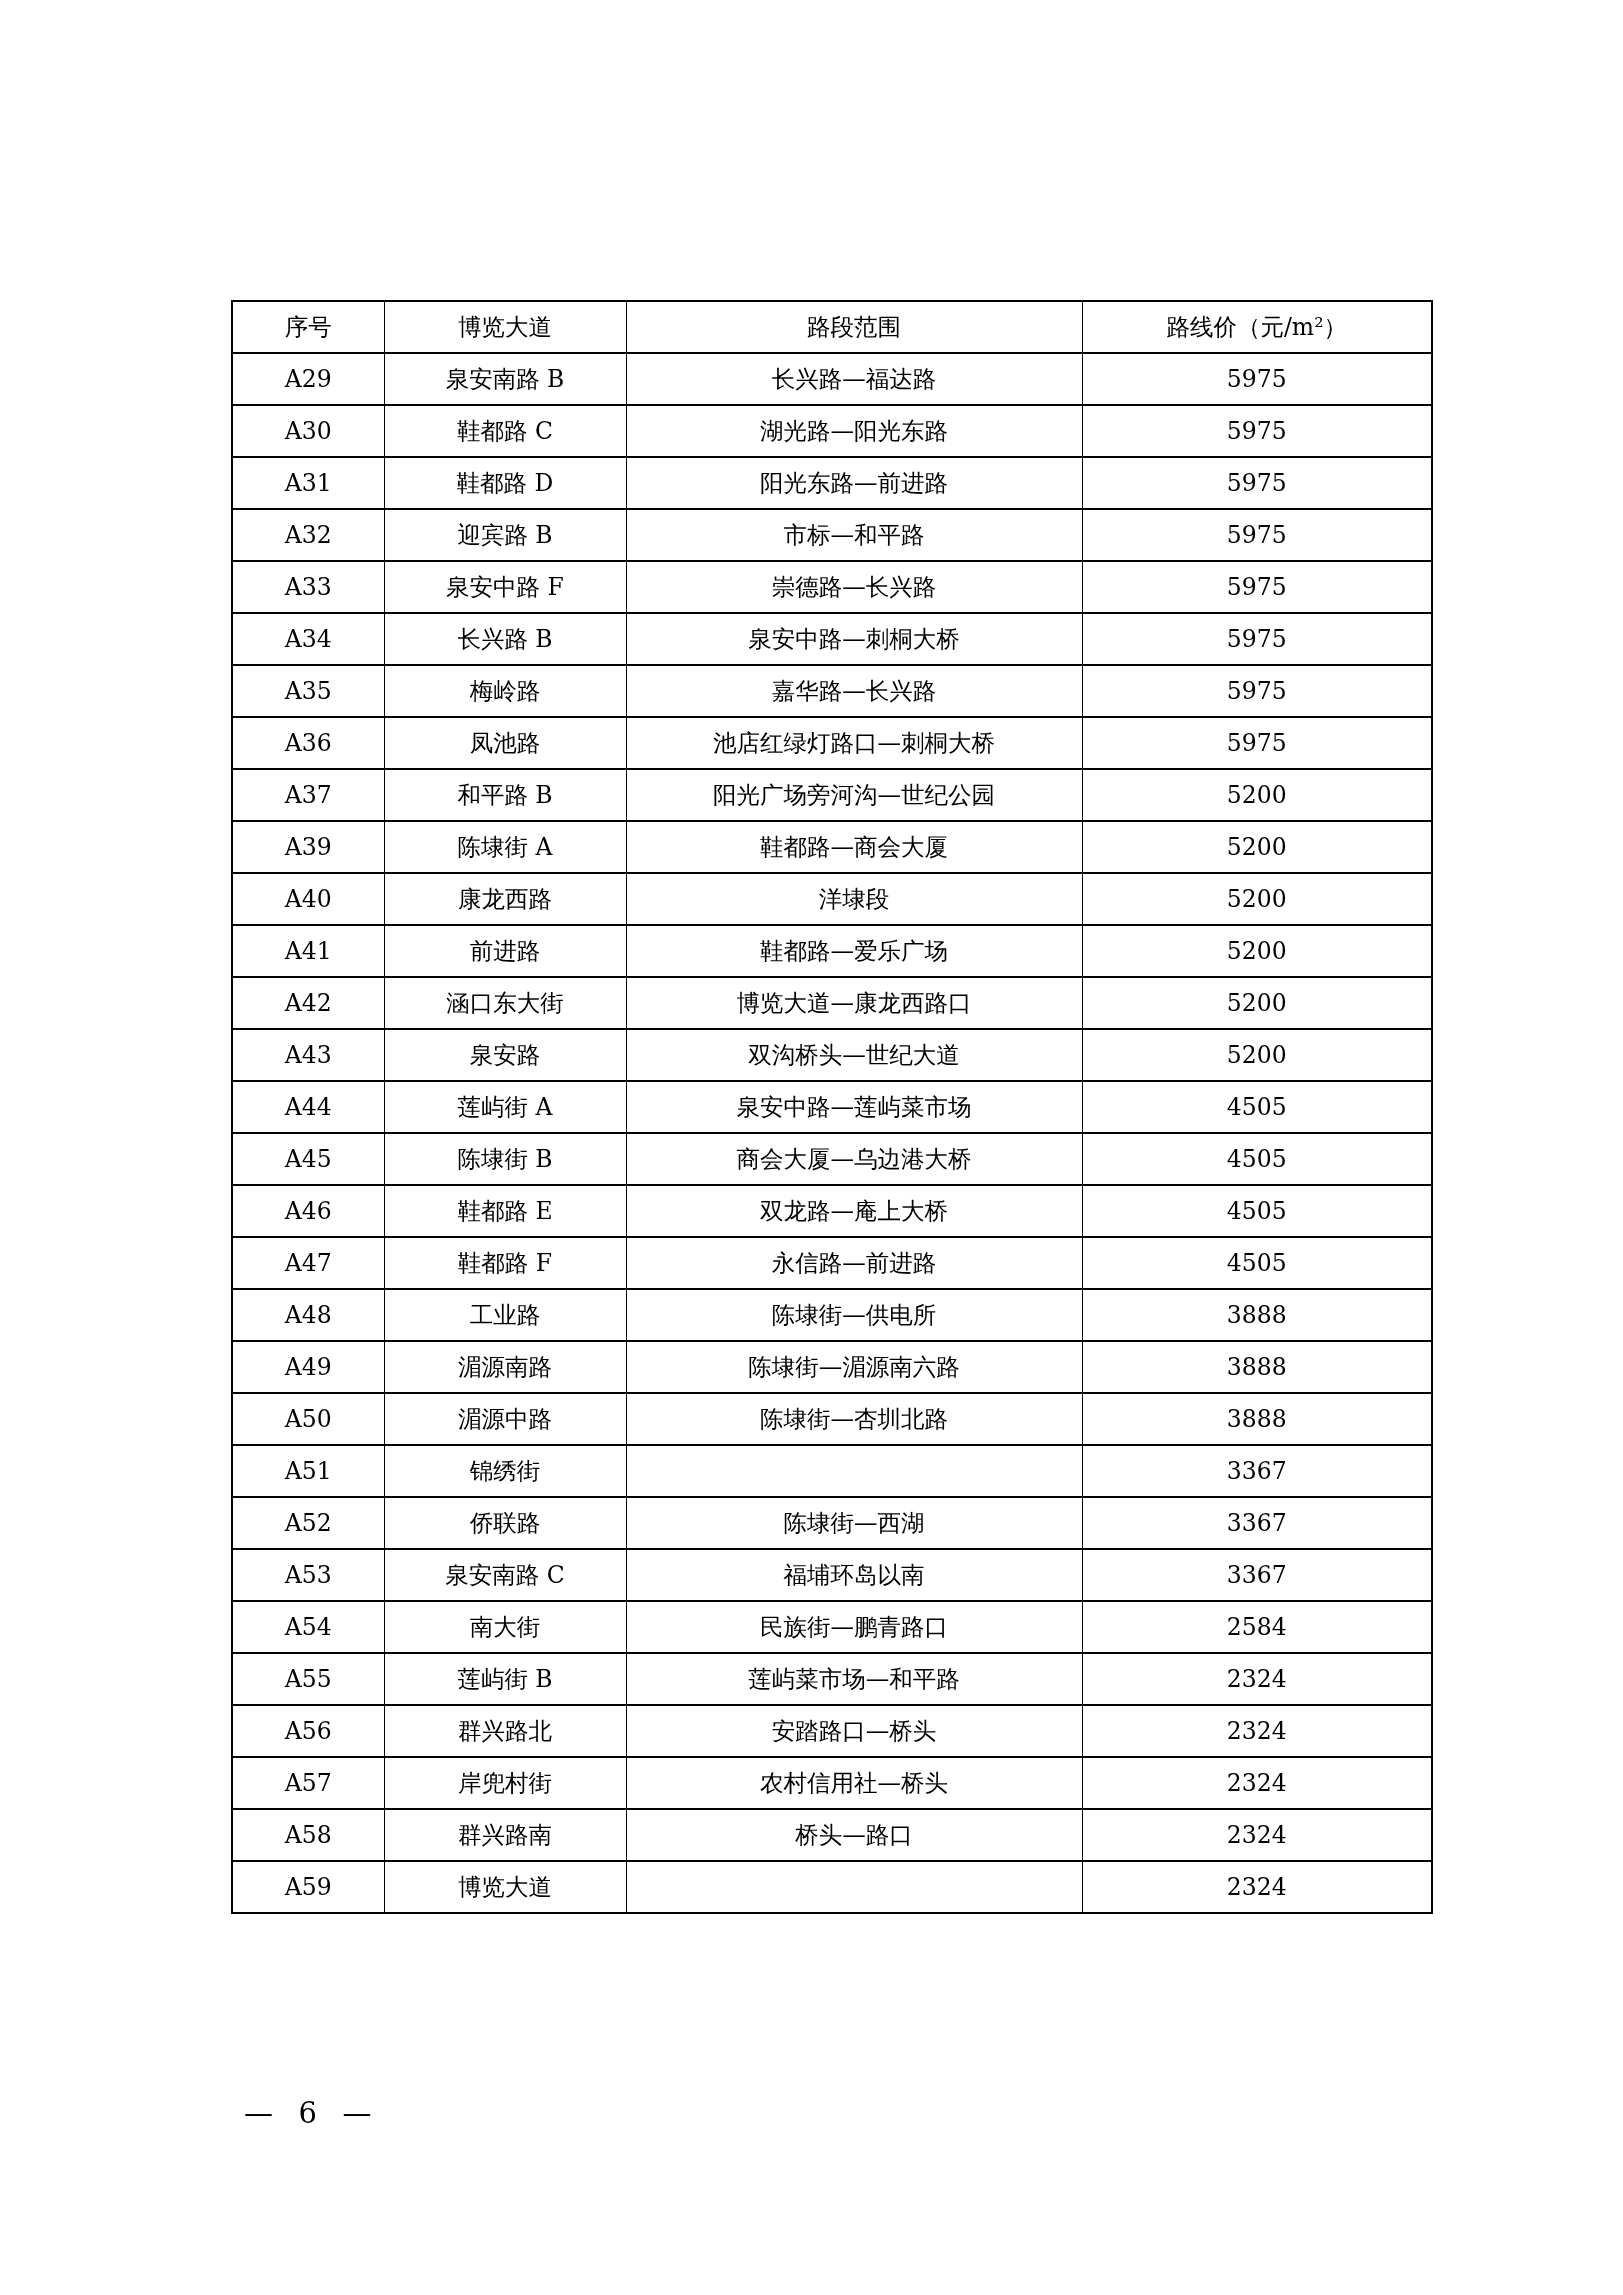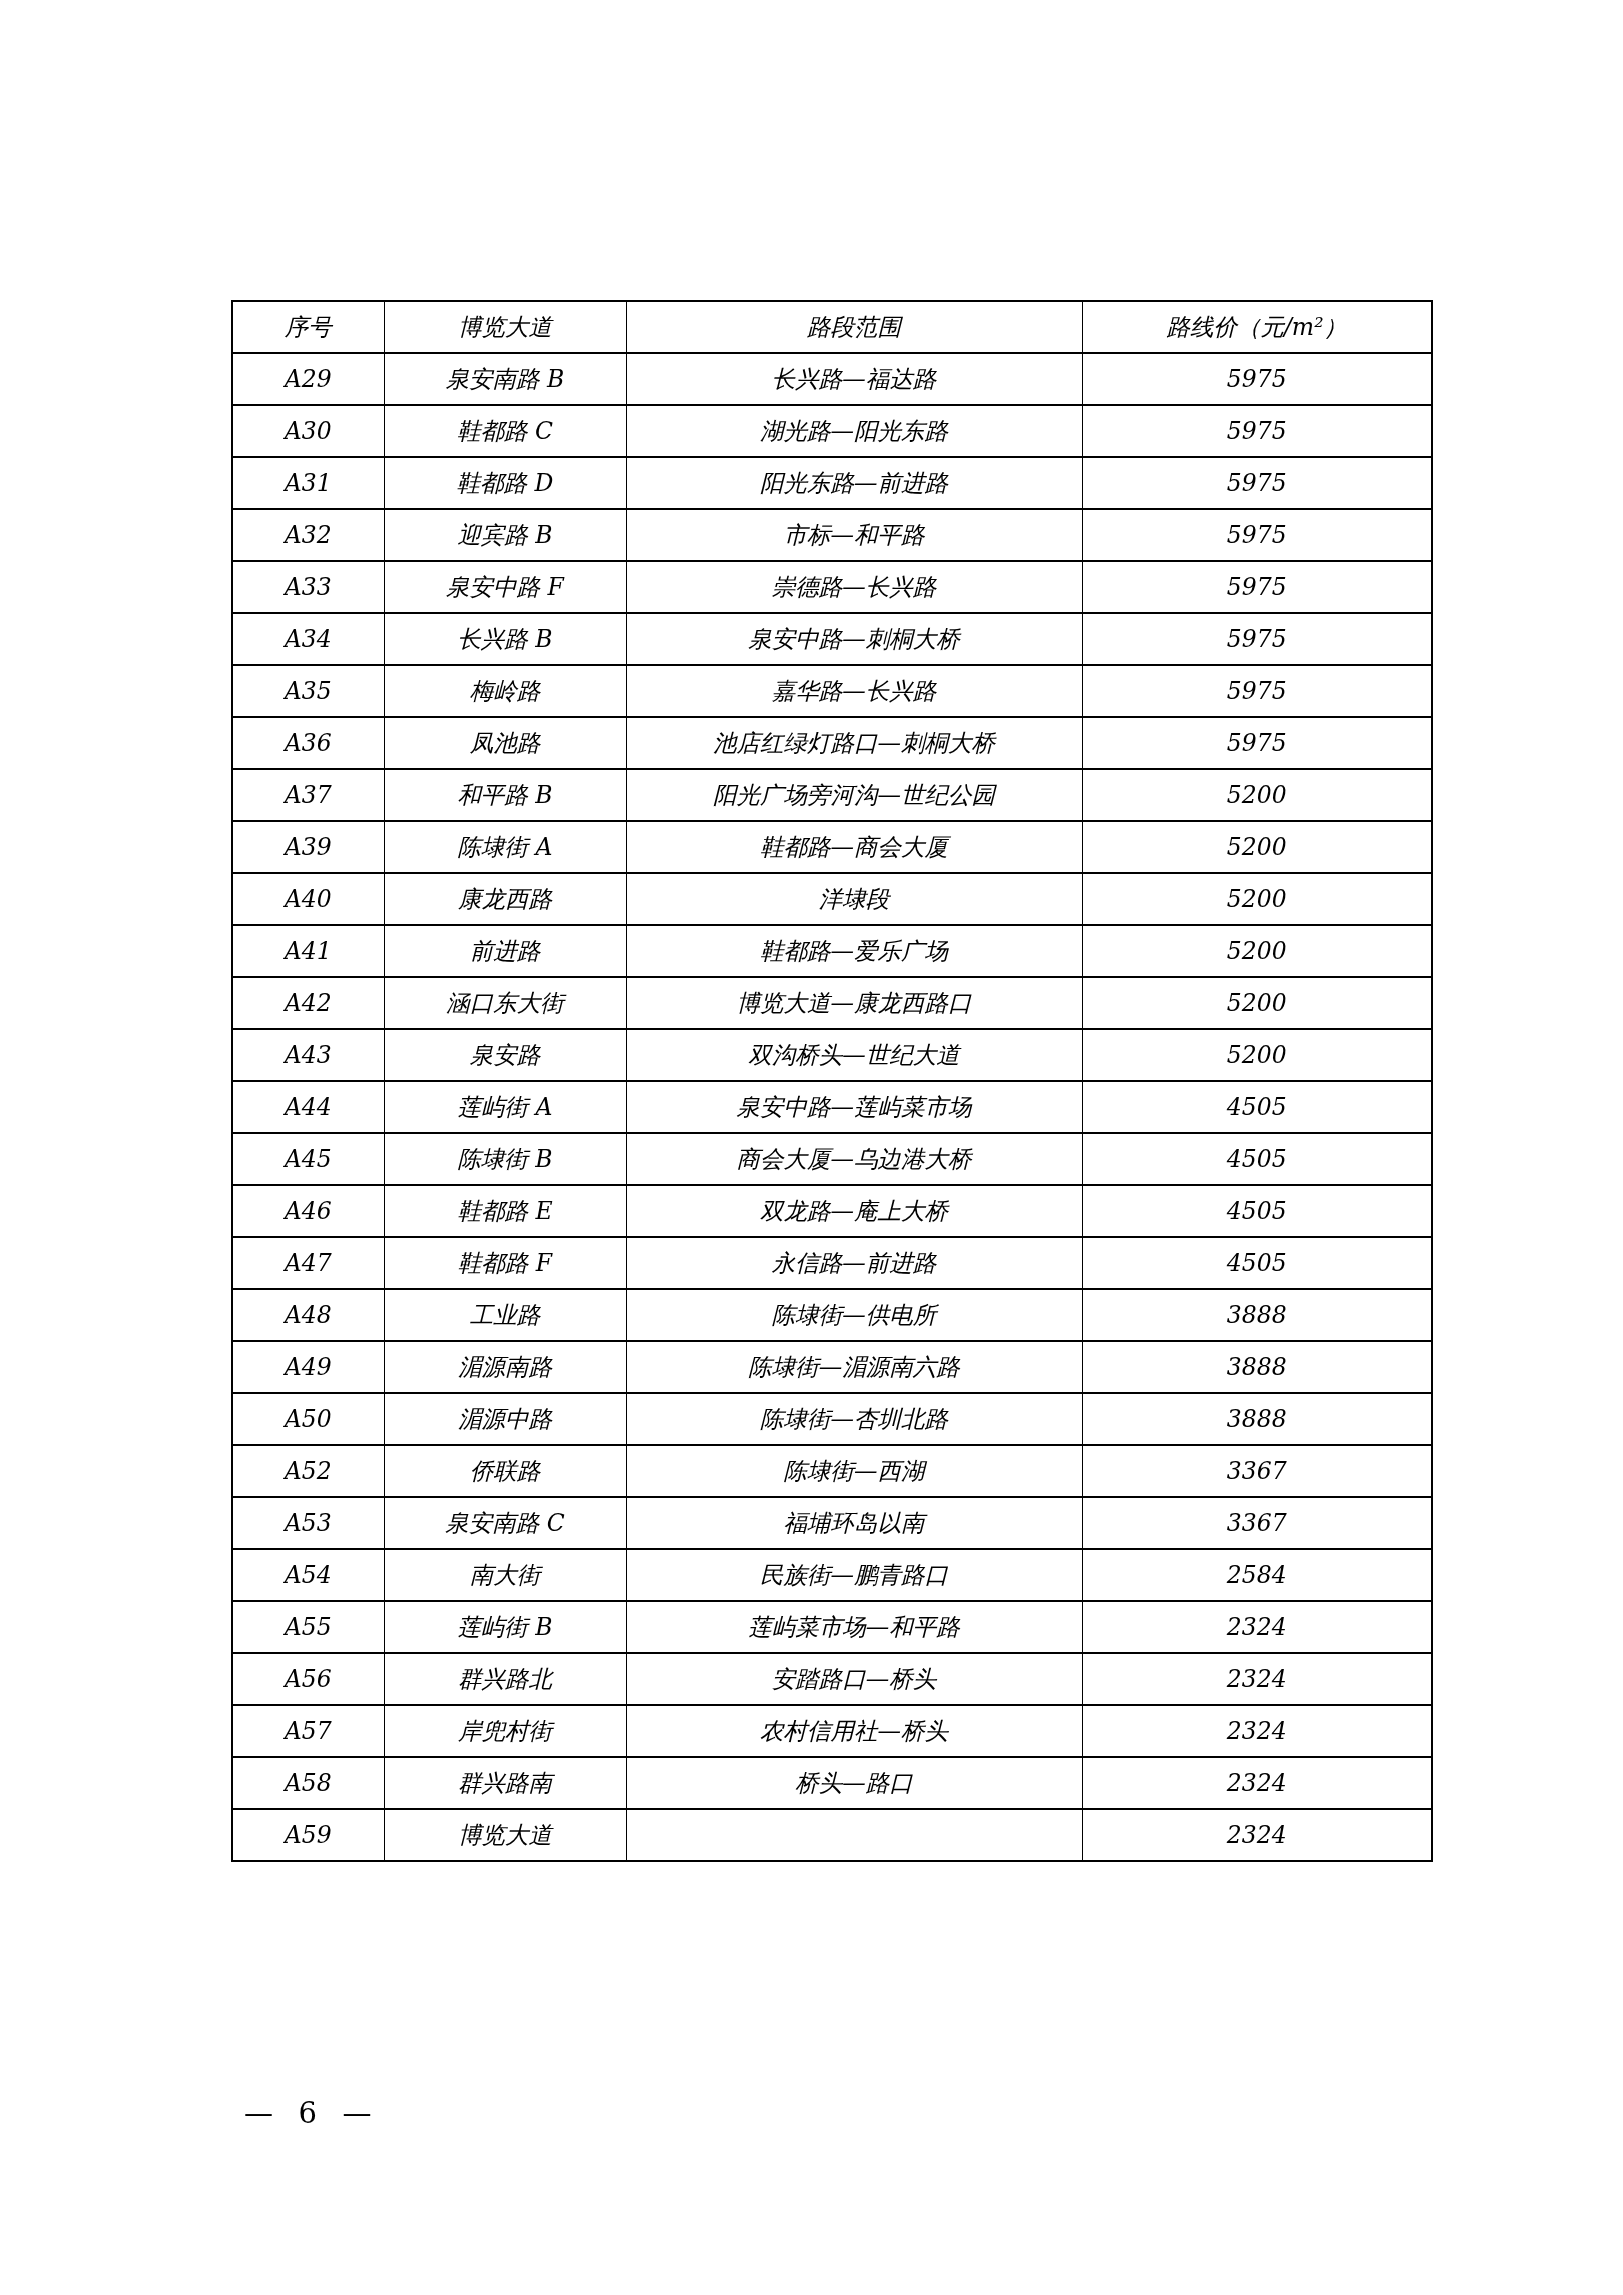--- a/index.html
+++ b/index.html
@@ -33,21 +33,20 @@
     vertical-align: middle;
     font-size: 23.5px;
     font-weight: normal;
     height: 50px;
     padding: 0 4.1px;
     white-space: nowrap;
     overflow: hidden;
   }
   table.price-table {
     border: 2.6px solid #000000;
-    font-style: italic;
   }
   table.price-table tr > *:first-child {
     border-left: none;
   }
   table.price-table thead tr > * {
     border-top: none;
   }
   .page-number {
     position: absolute;
     left: 244px;
@@ -199,20 +198,26 @@
           <td>陈埭街—湄源南六路</td>
           <td>3888</td>
         </tr>
         <tr>
           <td>A50</td>
           <td>湄源中路</td>
           <td>陈埭街—杏圳北路</td>
           <td>3888</td>
         </tr>
         <tr>
+          <td>A51</td>
+          <td>锦绣街</td>
+          <td></td>
+          <td>3367</td>
+        </tr>
+        <tr>
           <td>A52</td>
           <td>侨联路</td>
           <td>陈埭街—西湖</td>
           <td>3367</td>
         </tr>
         <tr>
           <td>A53</td>
           <td>泉安南路 C</td>
           <td>福埔环岛以南</td>
           <td>3367</td>

